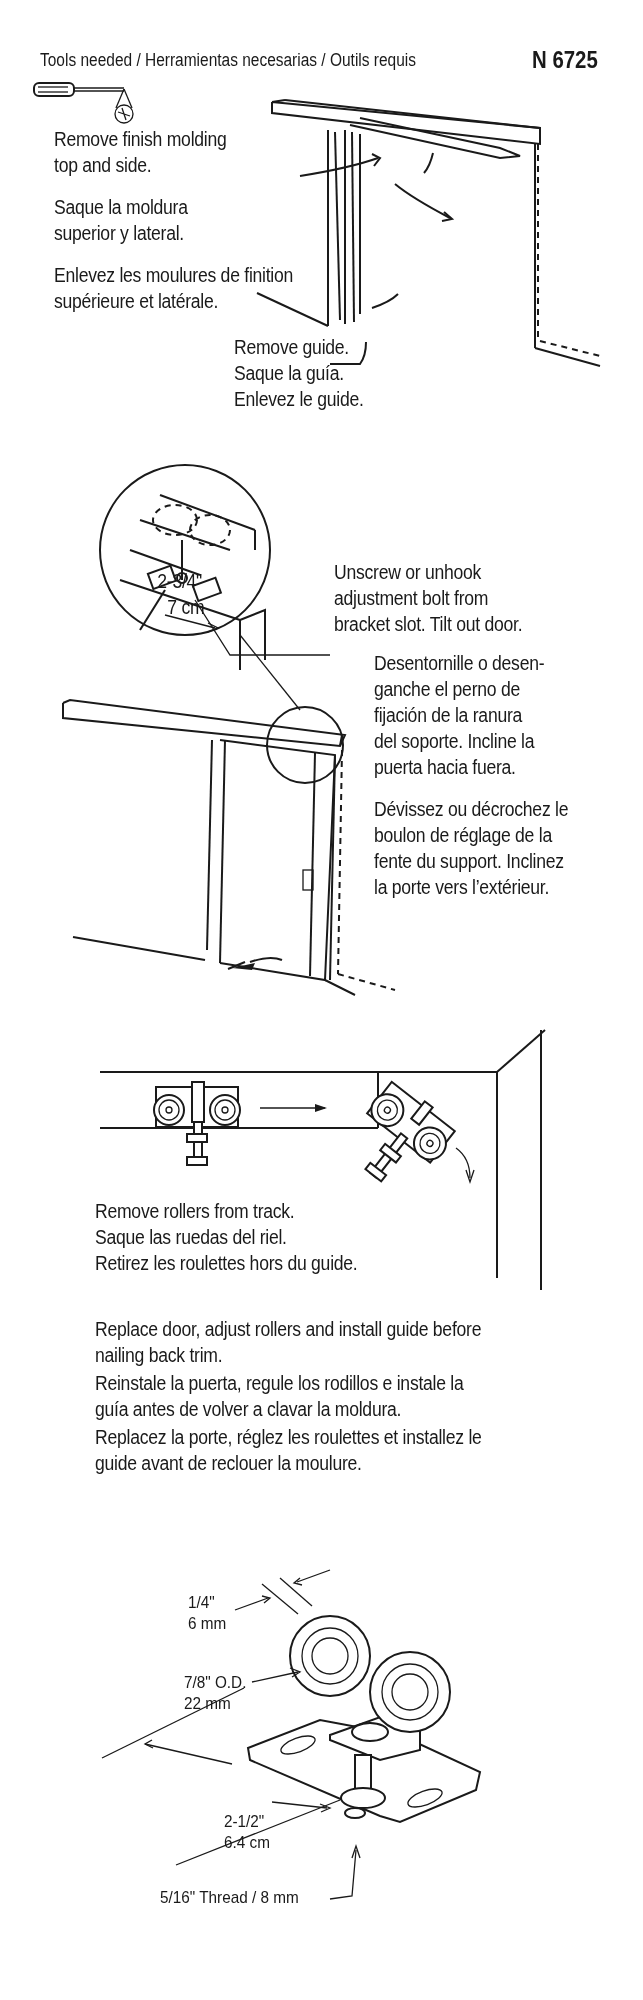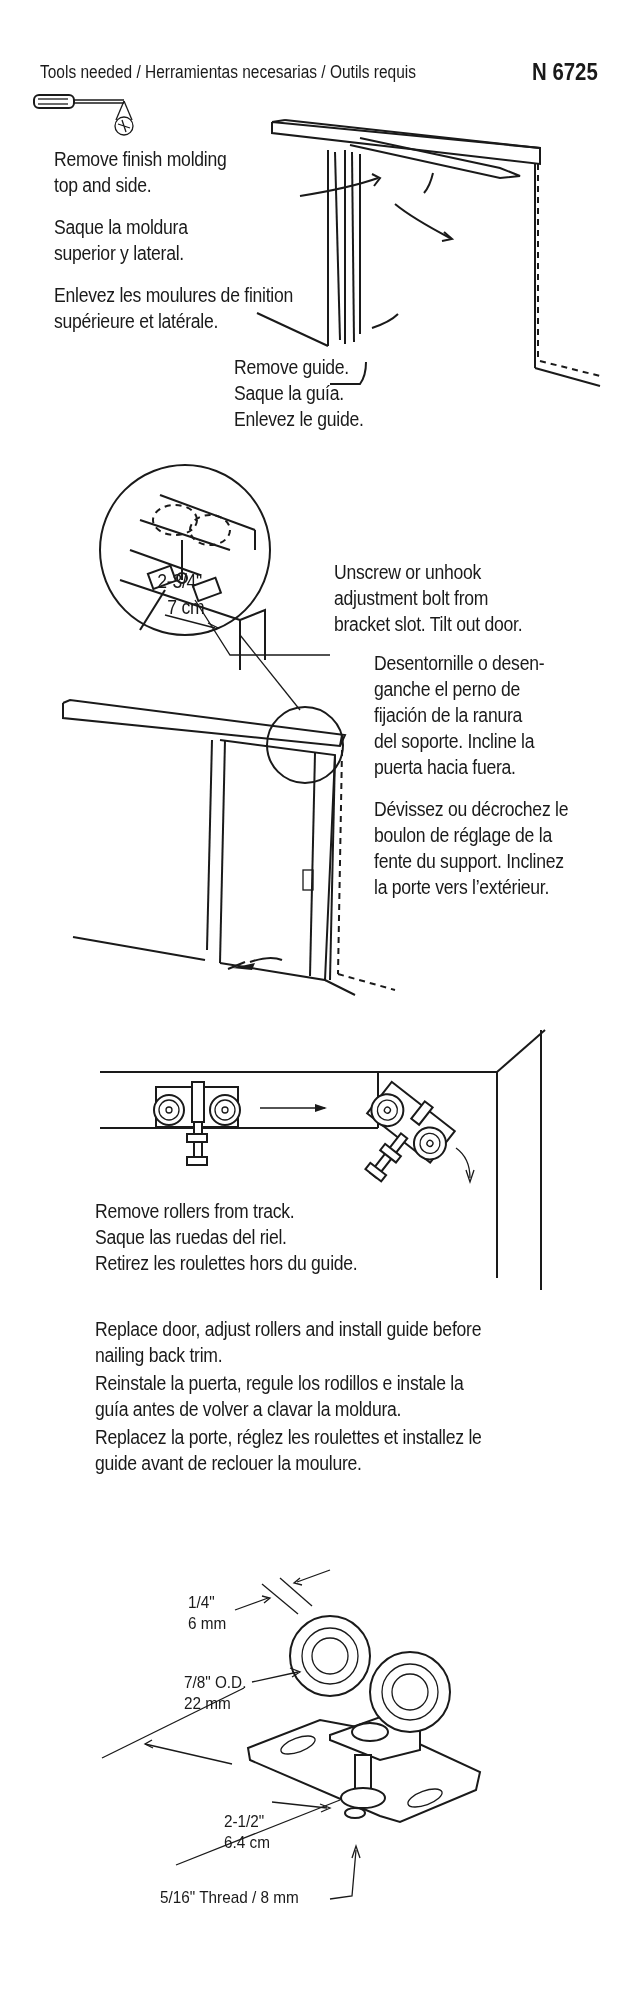--- a/index.html
+++ b/index.html
@@ -12,39 +12,39 @@
   .para span { display:block; }
   svg { position:absolute; left:0; top:0; overflow:visible; }
   svg .ln { stroke:#1a1a1a; stroke-width:2; fill:none; }
   svg .thin { stroke:#1a1a1a; stroke-width:1.3; fill:none; }
   svg .dash { stroke:#1a1a1a; stroke-width:2; fill:none; stroke-dasharray:6 5; }
   svg .wf { stroke:#1a1a1a; stroke-width:2; fill:#fff; }
 </style>
 </head>
 <body>
 
-<div class="abs" style="left:0;top:16px;width:643px;height:110px;text-align:right;">
+<div class="abs" style="left:0;top:4px;width:643px;height:110px;text-align:right;">
   <div class="abs" style="left:40px;top:46px;font-size:18px;transform:scaleX(0.86);transform-origin:left top;white-space:nowrap;">Tools needed / Herramientas necesarias / Outils requis</div>
   <div class="abs" style="left:532px;top:42px;font-size:24px;font-weight:bold;transform:scaleX(0.85);transform-origin:left top;white-space:nowrap;">N 6725</div>
   <div class="abs" style="left:32px;top:74px;width:100px;height:46px;">
     <svg width="100" height="46">
       <rect x="2" y="5" width="40" height="13" rx="5" class="ln" stroke-width="1.5"></rect>
       <line x1="6" y1="9" x2="36" y2="9" class="thin"></line>
       <line x1="6" y1="14" x2="36" y2="14" class="thin"></line>
       <line x1="42" y1="10" x2="92" y2="10" class="thin"></line>
       <line x1="42" y1="13" x2="92" y2="13" class="thin"></line>
       <line x1="92" y1="11" x2="84" y2="30" class="thin"></line>
       <line x1="92" y1="11" x2="100" y2="30" class="thin"></line>
       <circle cx="92" cy="36" r="9" class="thin"></circle>
       <path d="M86 34 L98 38 M90 30 L94 42" class="thin" stroke-width="2.5"></path>
     </svg>
   </div>
 </div>
 
-<div class="abs" style="left:0;top:118px;width:592px;height:330px;">
+<div class="abs" style="left:0;top:98px;width:592px;height:330px;">
   <div class="abs" style="left:0;top:0;width:643px;height:330px;">
     <svg width="643" height="330">
 
       <polyline points="272,4 272,15 540,46 540,30 272,4" class="ln"></polyline>
       <line x1="272" y1="4" x2="285" y2="2" class="ln"></line>
       <line x1="285" y1="2" x2="540" y2="30" class="ln"></line>
 
       <polyline points="360,20 500,50 520,58 500,60 350,27" class="ln"></polyline>
 
       <line x1="535" y1="46" x2="535" y2="250" class="ln"></line>

